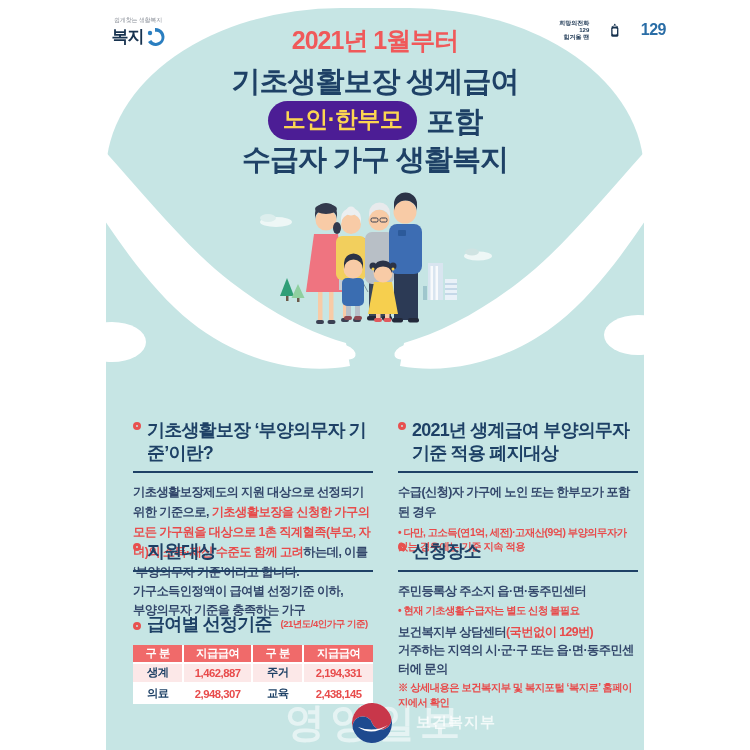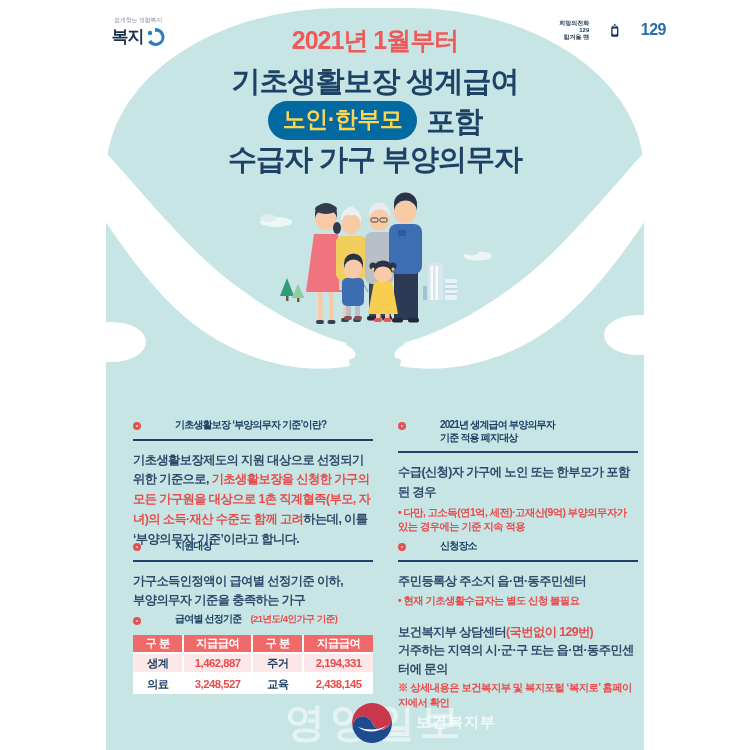--- a/index.html
+++ b/index.html
@@ -23,33 +23,33 @@
   .logo-right .lines { text-align:right; line-height:1.15; }
   .logo-right .lines span { display:block; font-size:6px; font-weight:700; color:#17324f; }
   .logo-right .num { font-size:16px; font-weight:800; color:#2a6da6; letter-spacing:-0.5px; }
 
   
   .header { position:absolute; left:106px; top:24px; width:538px; text-align:center;
             color:#1e4166; font-weight:800; letter-spacing:-1px; }
   .header .h-red { font-size:25px; color:#f0595a; margin-bottom:7px; }
   .header .h-line { font-size:29px; line-height:34px; }
   .header .pill-row { display:flex; align-items:center; justify-content:center; gap:9px; margin:3px 0 2px; }
-  .header .pill { background:#0369a1; color:#fcd651; font-size:23px; font-weight:800;
+  .header .pill { background:#4c1d95; color:#fcd651; font-size:23px; font-weight:800;
                   border-radius:22px; padding:3px 15px 5px; letter-spacing:-0.5px; }
 
   
   .illus { position:absolute; left:106px; top:130px; width:538px; height:280px; }
 
   
   .section { position:absolute; width:240px; color:#33476b; }
   .sec-title { display:flex; align-items:flex-start; gap:6px;
                border-bottom:2px solid #1e4166; padding-bottom:7px; }
   .donut { flex:0 0 auto; width:8px; height:8px; border:3px solid #e8504f;
            border-radius:50%; margin-top:3px; background:transparent; }
-  .sec-title .t { font-size:10px; font-weight:800; color:#1e4166; letter-spacing:-0.8px; line-height:1.25;margin-left:28px; }
+  .sec-title .t { font-size:18px; font-weight:800; color:#1e4166; letter-spacing:-0.8px; line-height:1.25; }
   .sec-title .t span { display:block; }
   .t-note { font-size:9.5px; font-weight:800; color:#e84b4b; margin-left:3px; letter-spacing:-0.5px; }
   .sec-body { margin-top:10px; font-size:12.3px; line-height:1.62; letter-spacing:-0.6px; font-weight:600;}
   .sec-body .red { color:#e84b4b; }
   .red-note { margin-top:3px; font-size:10.3px; font-weight:700; color:#e84b4b;
               line-height:1.4; letter-spacing:-0.5px; }
 
   
   #sec1 { left:133px; top:419px; }
   #sec2 { left:398px; top:419px; }
@@ -112,21 +112,21 @@
     <span class="num">129</span>
   </div>
 
   <div class="header">
     <div class="h-red">2021년 1월부터</div>
     <div class="h-line">기초생활보장 생계급여</div>
     <div class="pill-row">
       <span class="pill">노인·한부모</span>
       <span class="h-line">포함</span>
     </div>
-    <div class="h-line">수급자 가구 부양의무자</div>
+    <div class="h-line">수급자 가구 생활복지</div>
   </div>
 
   <svg class="illus" viewBox="0 0 538 280">
 
     <g>
       <ellipse cx="170" cy="92" rx="16" ry="5" fill="#eef7f6"></ellipse>
       <ellipse cx="162" cy="88" rx="8" ry="4" fill="#dceeed"></ellipse>
     </g>
     <g>
       <ellipse cx="372" cy="126" rx="14" ry="4.5" fill="#eef7f6"></ellipse>
@@ -305,21 +305,21 @@
         <th>지급급여</th>
       </tr>
       <tr class="r1">
         <td class="lbl">생계</td>
         <td class="val">1,462,887</td>
         <td class="lbl">주거</td>
         <td class="val">2,194,331</td>
       </tr>
       <tr class="r2">
         <td class="lbl">의료</td>
-        <td class="val">3,248,527</td>
+        <td class="val">2,948,307</td>
         <td class="lbl">교육</td>
         <td class="val">2,438,145</td>
       </tr>
     </tbody>
       </table>
   </div>
 
   <div class="section" id="sec6">
     <div class="sec-body" style="line-height:1.5">
       <span style="display:block"><span>보건복지부 상담센터</span><span class="red">(국번없이 129번)</span></span>

